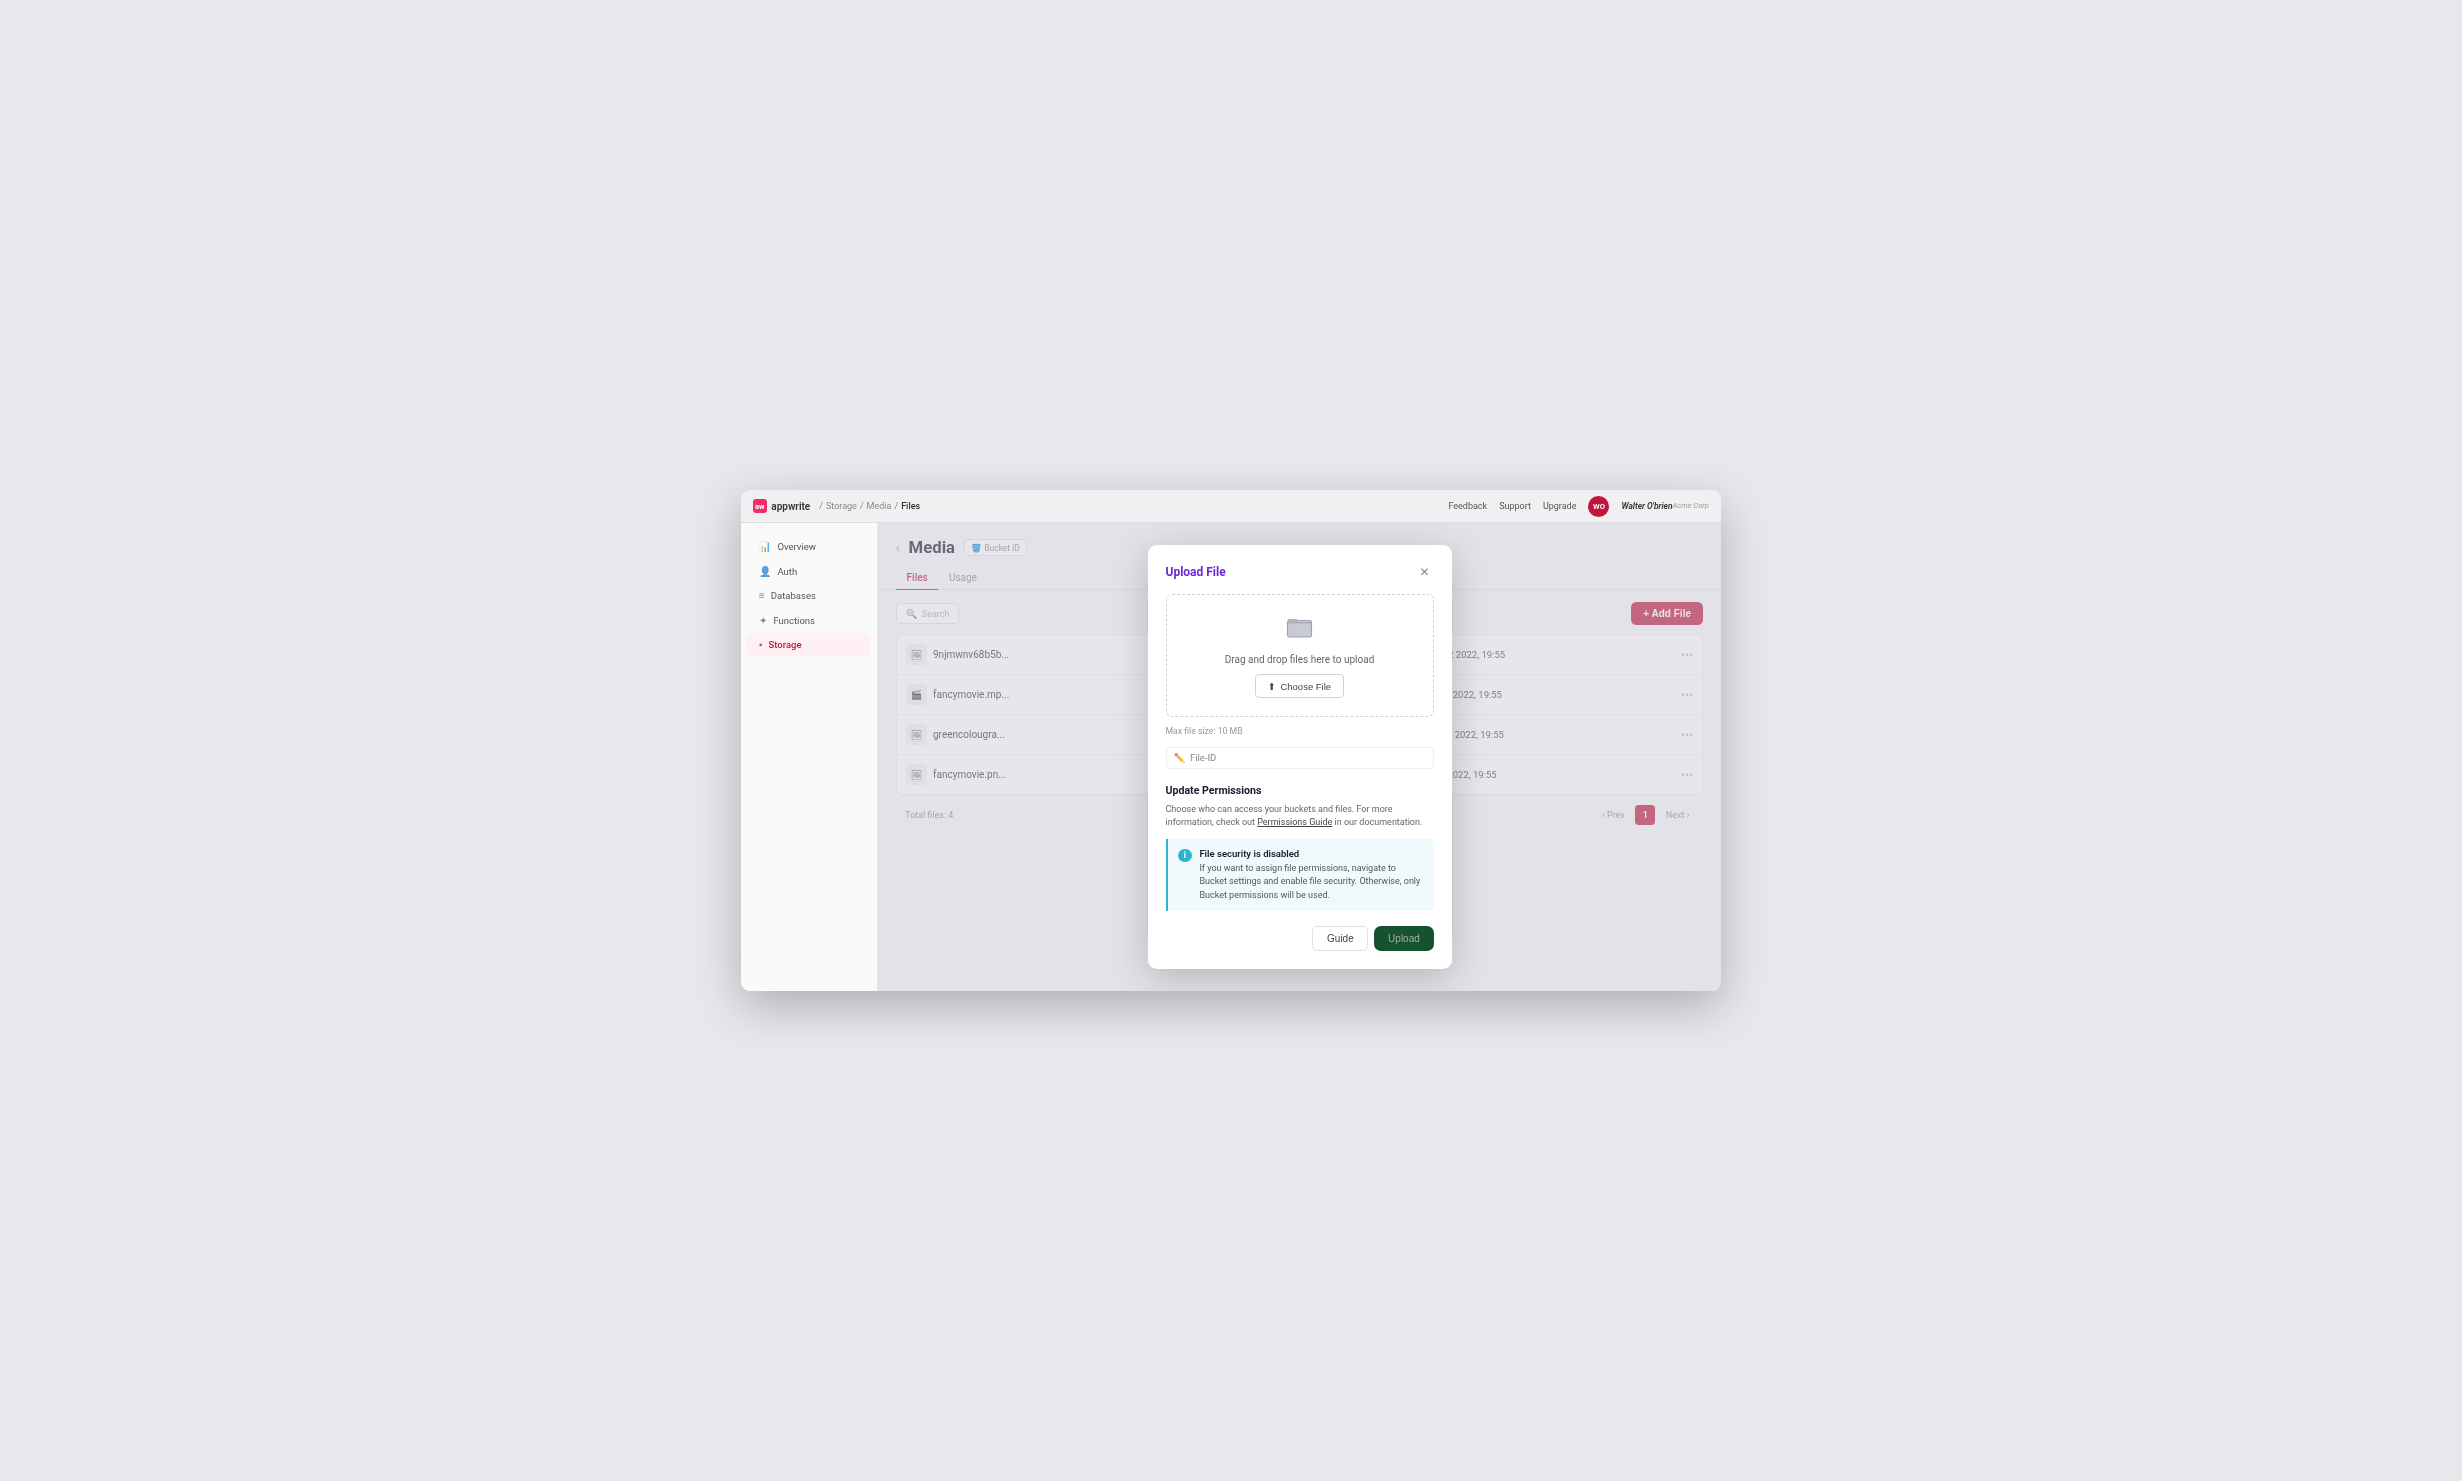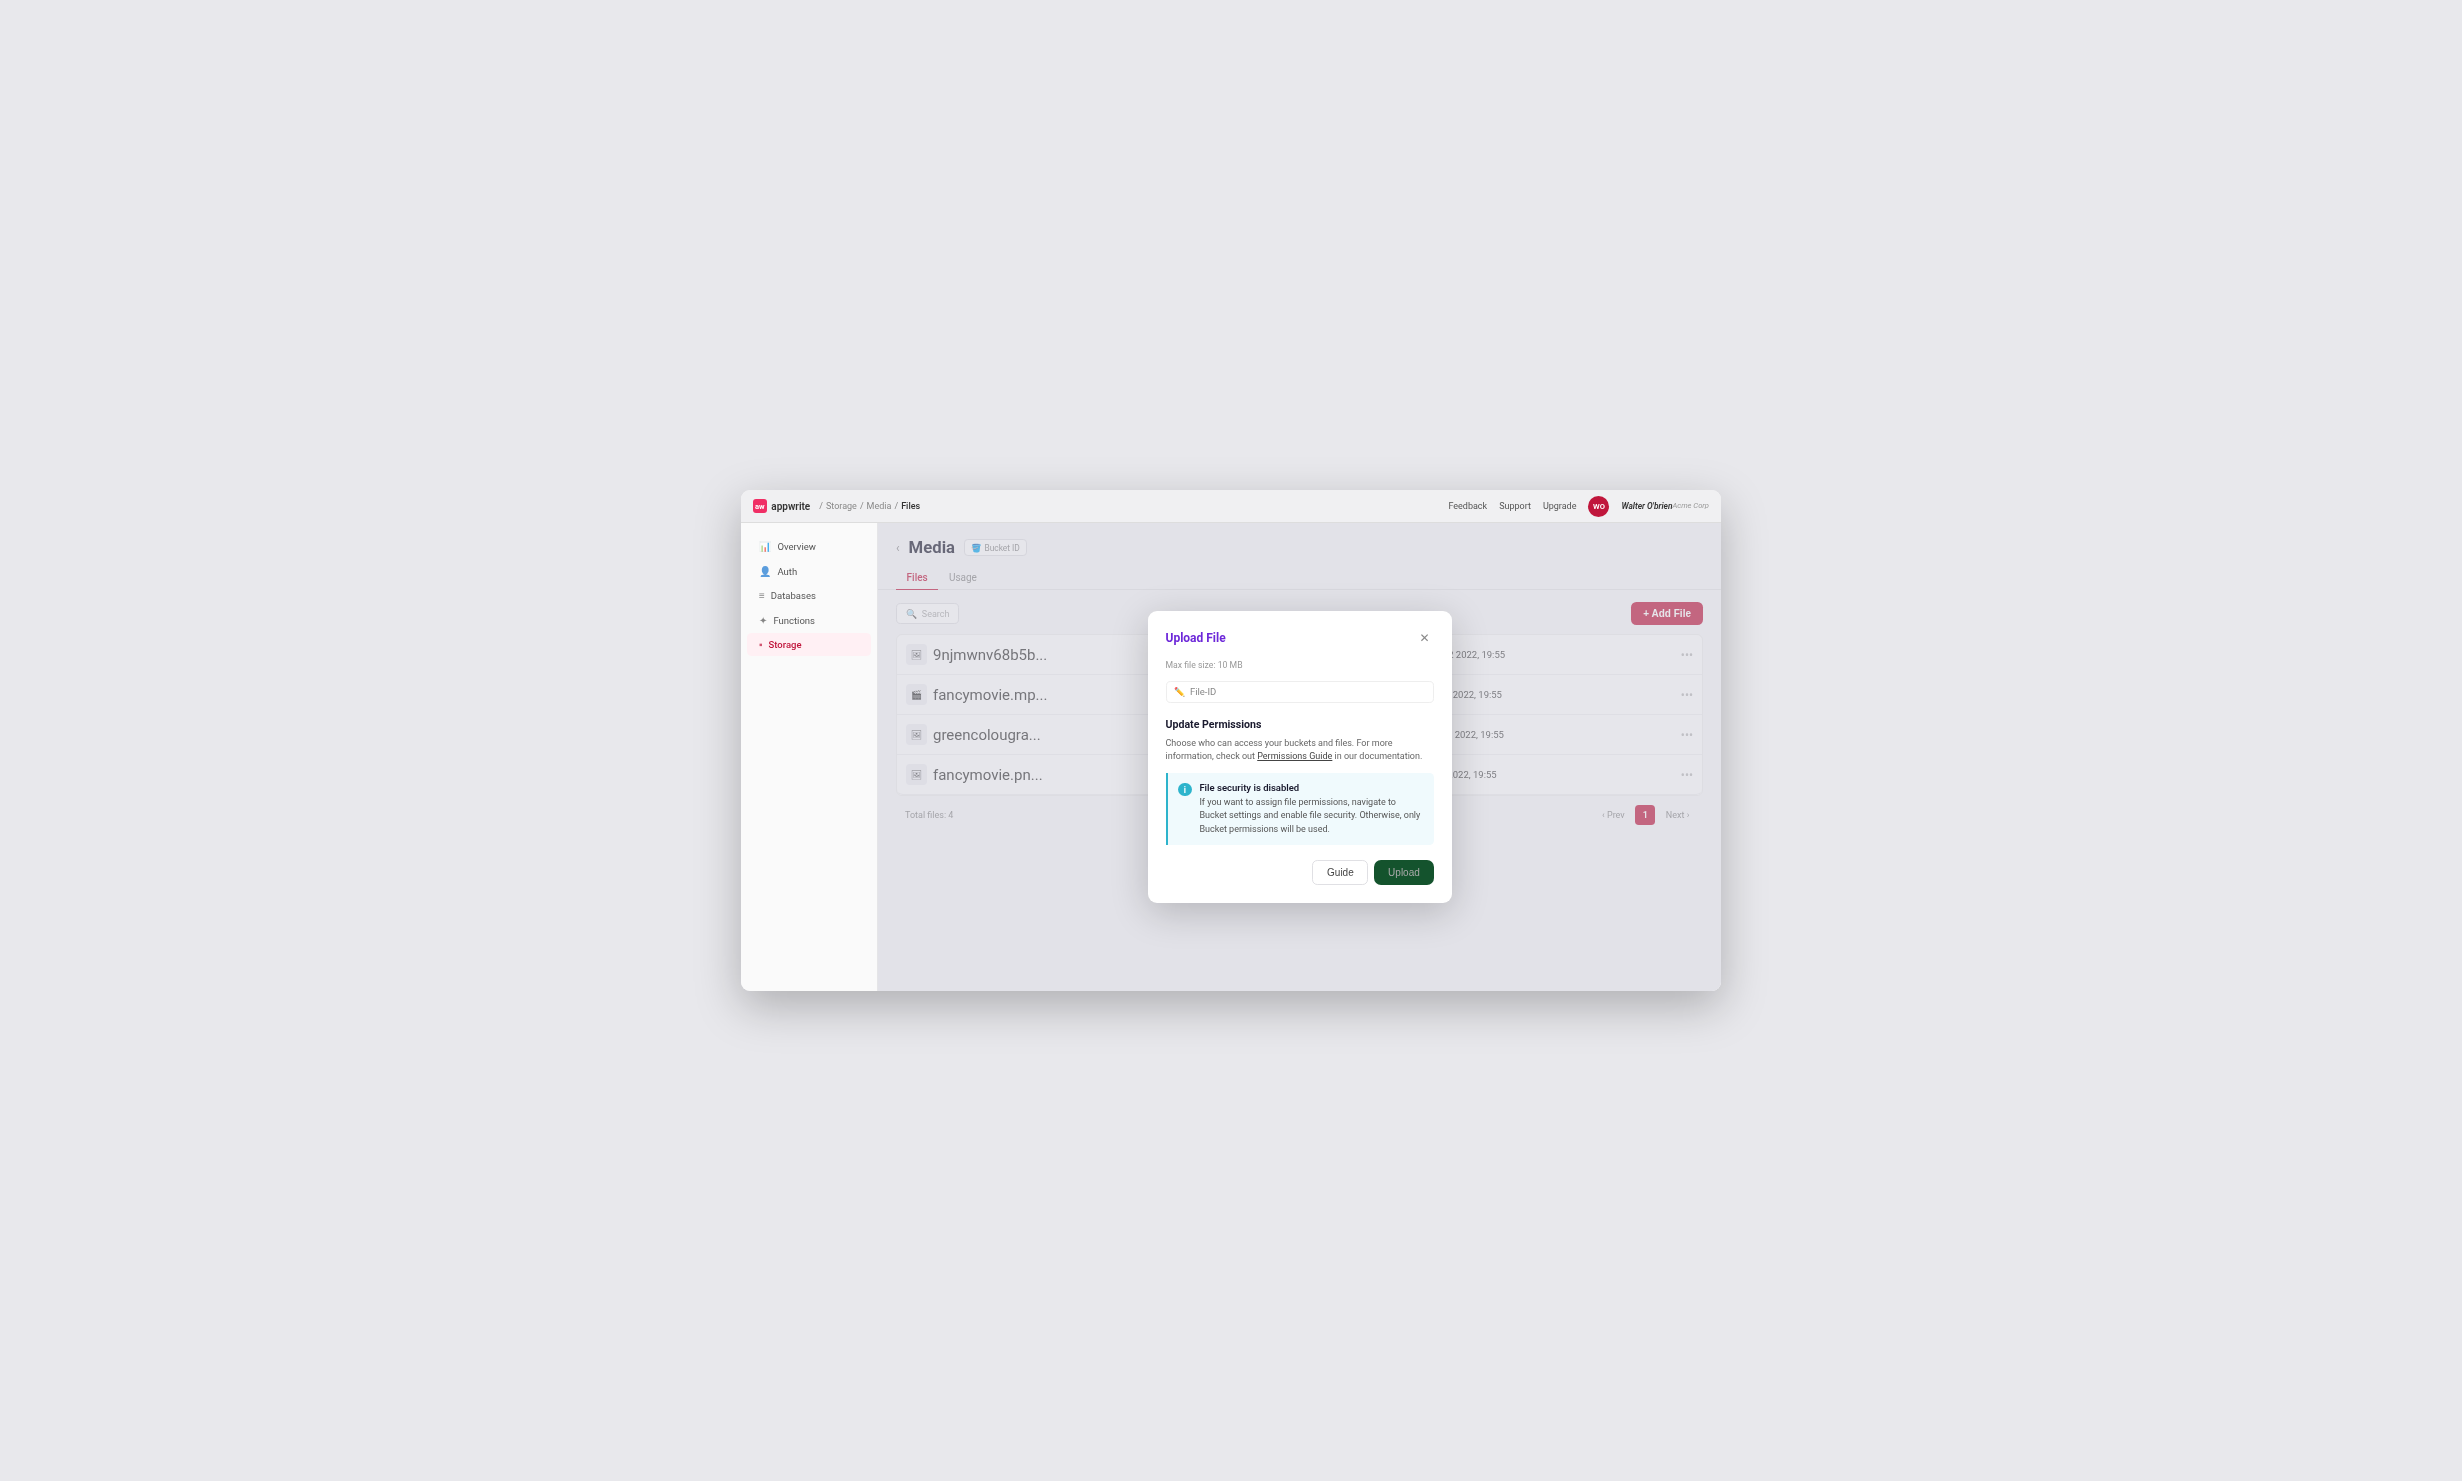--- a/index.html
+++ b/index.html
@@ -256,21 +256,21 @@
     .file-icon {
       width: 21px;
       height: 21px;
       background: #f0f0f5;
       border-radius: 3.8px;
       display: flex;
       align-items: center;
       justify-content: center;
       font-size: 9px;
     }
-    .filename { color: #333; font-size: 15px; text-align: center; }
+    .filename { color: #333; font-size: 10px; text-align: center; }
     .three-dots { color: #bbb; font-size: 12px; cursor: pointer; }
 
     .table-footer {
       display: flex;
       justify-content: space-between;
       align-items: center;
       padding: 9px 9px 0;
       font-size: 9px;
       color: #888;
     }
@@ -608,20 +608,34 @@
 
       <div class="overlay">
         <div class="modal">
           <div class="modal-header">
             <span class="modal-title">Upload File</span>
             <div class="modal-close">
               <span>✕</span>
             </div>
           </div>
 
+          <div class="drop-zone">
+            <div class="drop-icon">
+              <svg width="27" height="27" viewBox="0 0 36 36" fill="none">
+                <rect x="2" y="10" width="32" height="22" rx="3" fill="#c8cad4" stroke="#a0a2b0" stroke-width="1.5"></rect>
+                <path d="M2 13h32" stroke="#a0a2b0" stroke-width="1.5"></path>
+                <rect x="2" y="8" width="14" height="5" rx="2" fill="#b0b2c0"></rect>
+              </svg>
+            </div>
+            <span class="drop-text">Drag and drop files here to upload</span>
+            <button class="choose-file-btn">
+              <span>⬆</span>
+              <span>Choose File</span>
+            </button>
+          </div>
 
           <div class="max-size">Max file size: 10 MB</div>
 
           <div class="file-id-row">
             <span class="edit-icon">✏️</span>
             <span>File-ID</span>
           </div>
 
           <div class="section-title">Update Permissions</div>
           <p class="section-desc">

